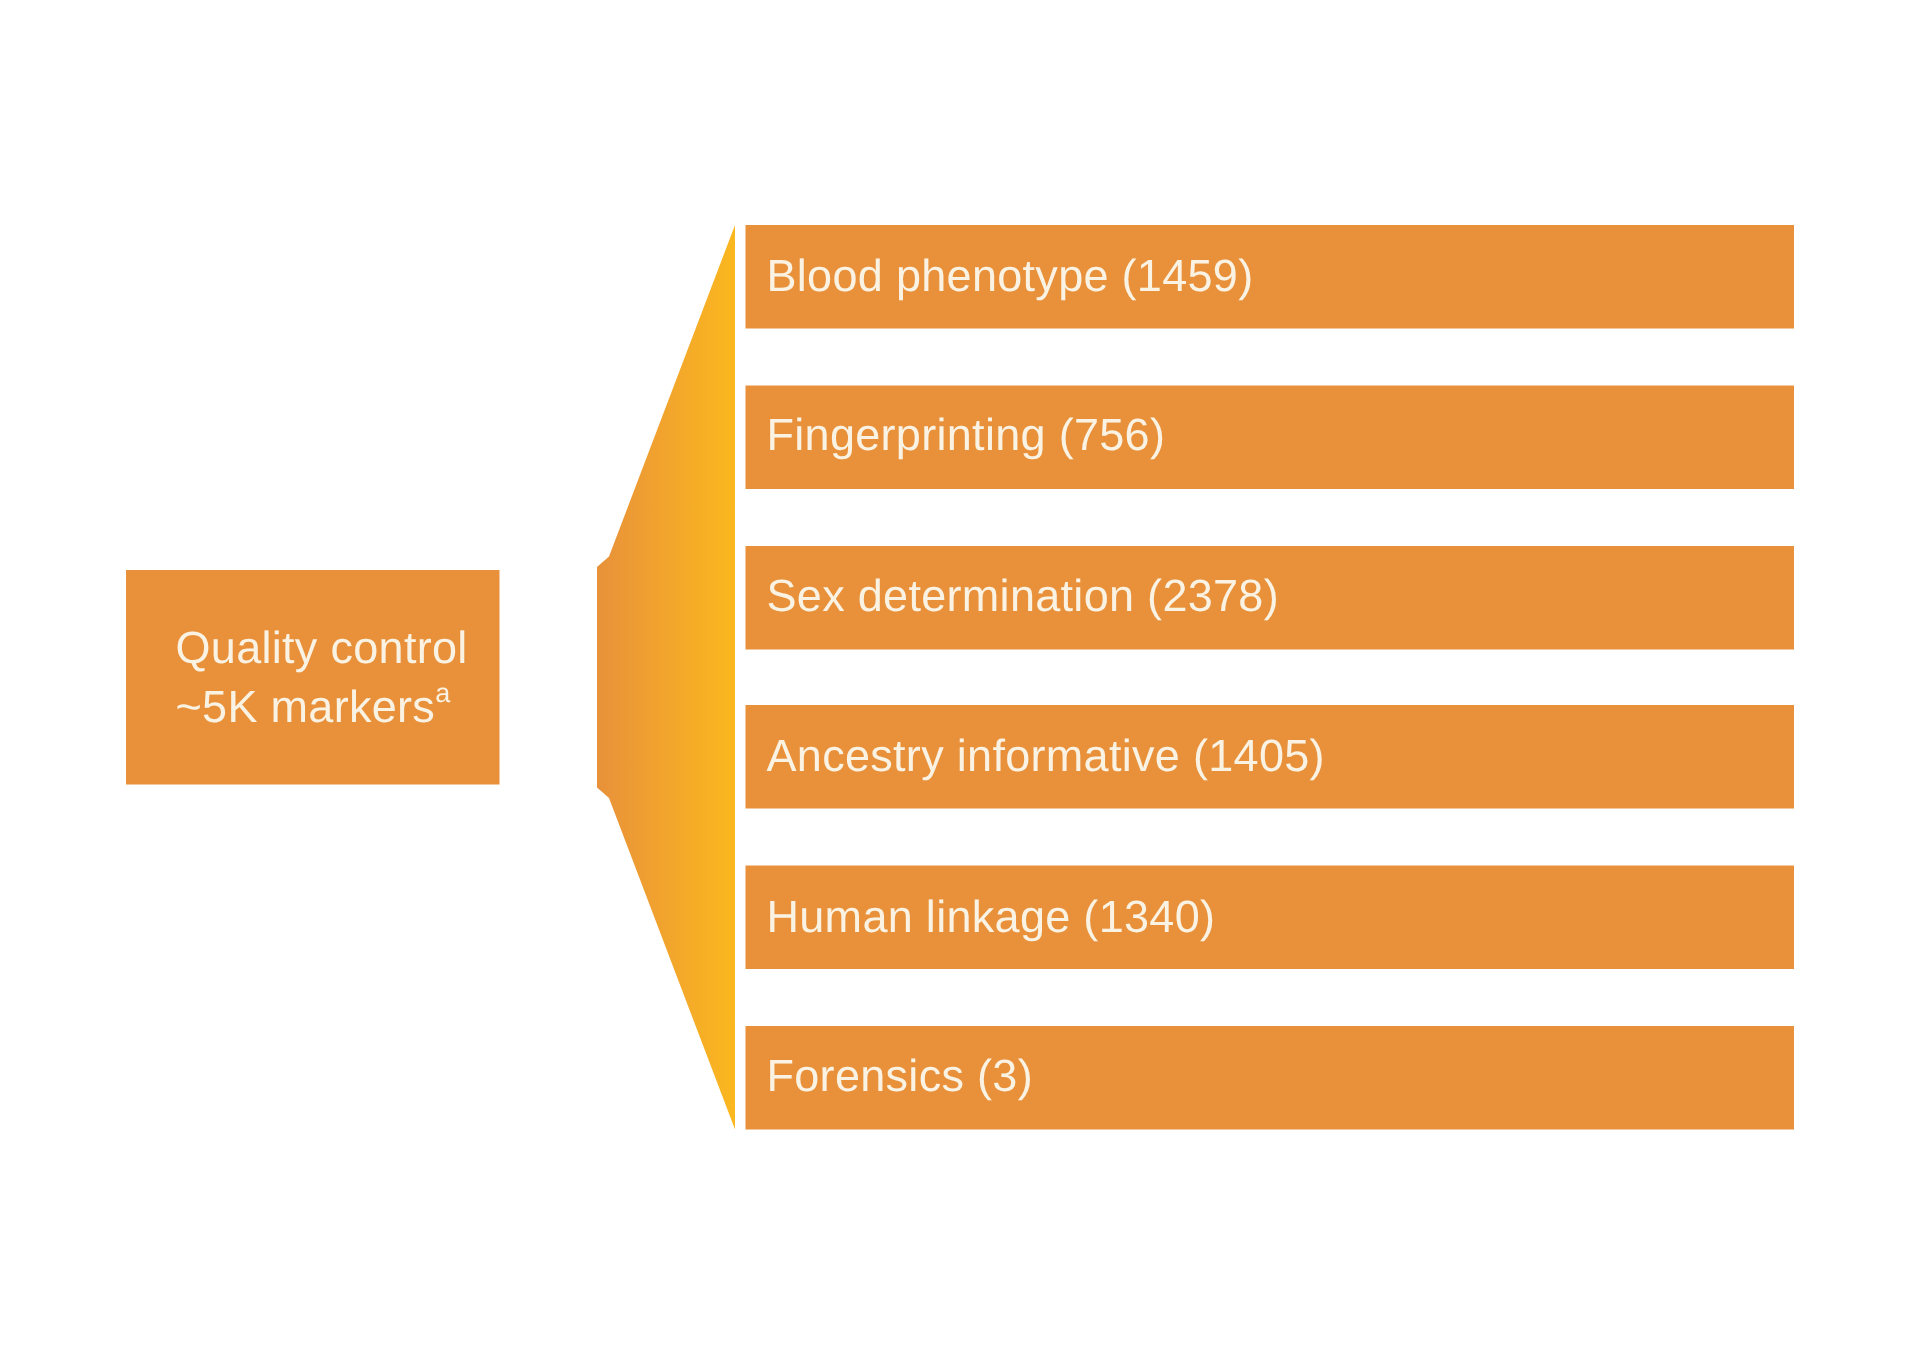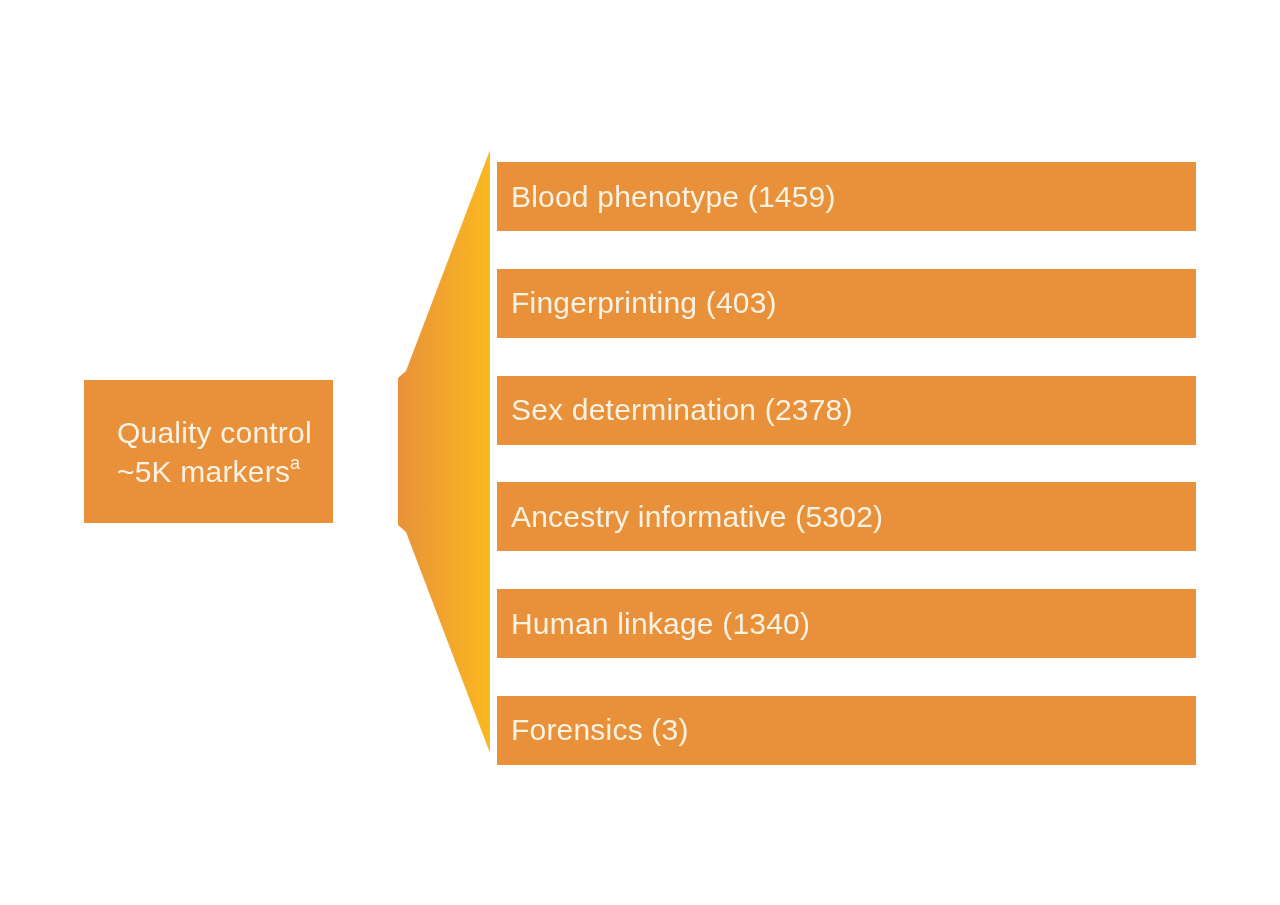--- a/index.html
+++ b/index.html
@@ -45,21 +45,20 @@
     width: 92px; height: 603px;
     display: block;
   }
   .branches {
     position: absolute;
     left: 497px; top: 150px;
     width: 699px; height: 603px;
     display: flex;
     flex-direction: column;
     justify-content: space-between;
-    margin-top: 12px;
   }
   .branch-node {
     flex: 0 0 69px;
     background: var(--node-fill);
     color: var(--node-text);
     display: flex;
     align-items: center;
     padding-left: 14px;
     font-size: 30px;
     letter-spacing: 0.2px;
@@ -83,27 +82,27 @@
       </linearGradient>
     </defs>
     <polygon points="92,0 92,603 8,382 0,375 0,228 8,221" fill="url(#funnelGrad)"></polygon>
   </svg>
 
   <div class="branches">
     <div class="branch-node">
       <span>Blood phenotype (1459)</span>
     </div>
     <div class="branch-node">
-      <span>Fingerprinting (403)</span>
+      <span>Fingerprinting (756)</span>
     </div>
     <div class="branch-node">
       <span>Sex determination (2378)</span>
     </div>
     <div class="branch-node">
-      <span>Ancestry informative (5302)</span>
+      <span>Ancestry informative (1405)</span>
     </div>
     <div class="branch-node">
       <span>Human linkage (1340)</span>
     </div>
     <div class="branch-node">
       <span>Forensics (3)</span>
     </div>
   </div>
 
 </div>

